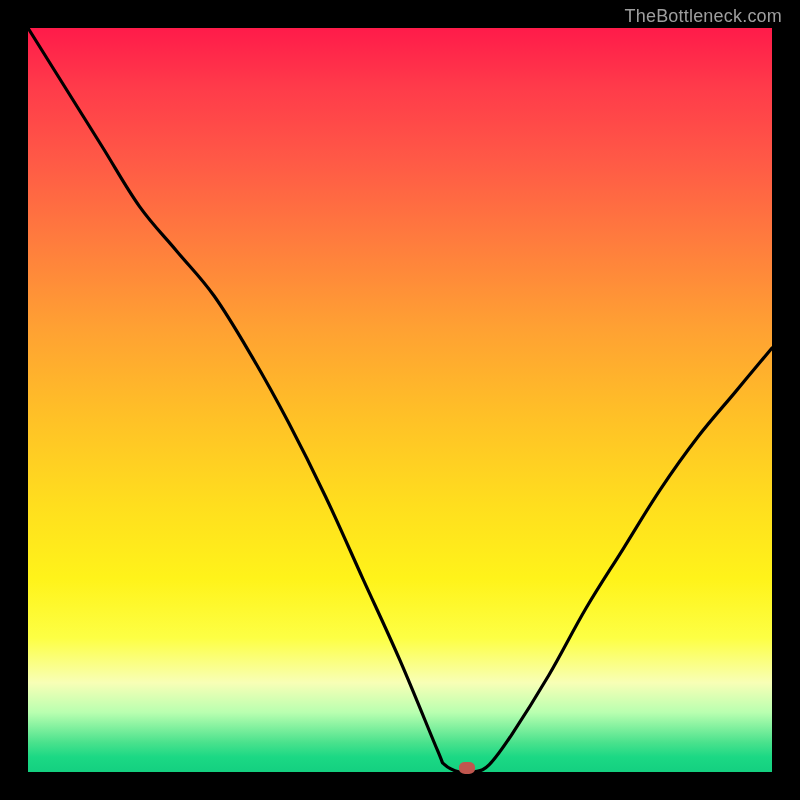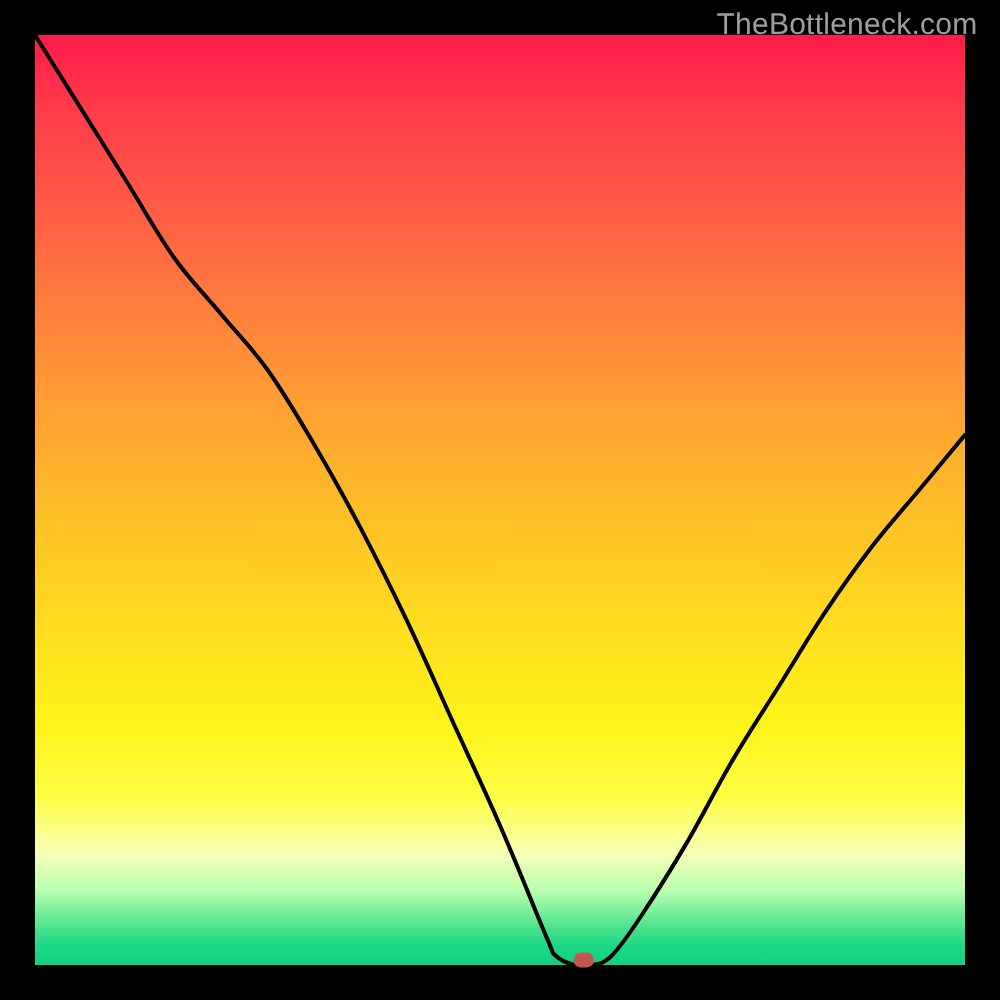--- a/index.html
+++ b/index.html
@@ -42,21 +42,21 @@
       #4be28d 96%,
       #1bd884 98%,
       #14d080 100%
     );
   }
   .watermark {
     position: absolute;
     top: 6px;
     right: 18px;
     color: #9e9e9e;
-    font-size: 24px;
+    font-size: 18px;
     letter-spacing: 0.2px;
     font-weight: 500;
     user-select: none;
   }
   svg.curve {
     position: absolute;
     left: 0;
     top: 0;
     width: 744px;
     height: 744px;

